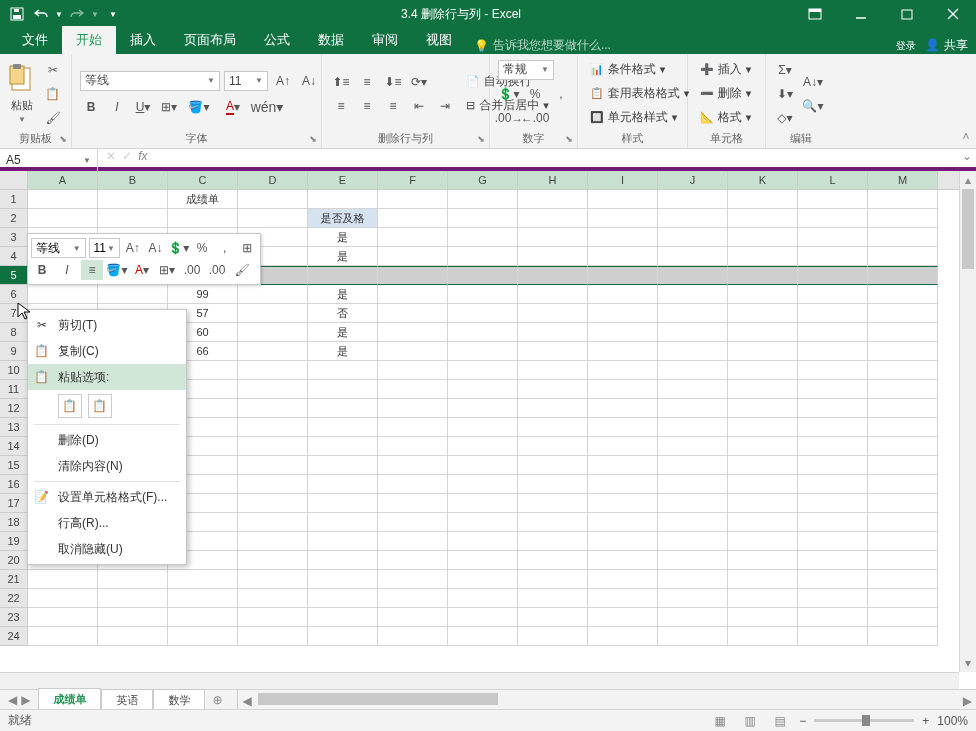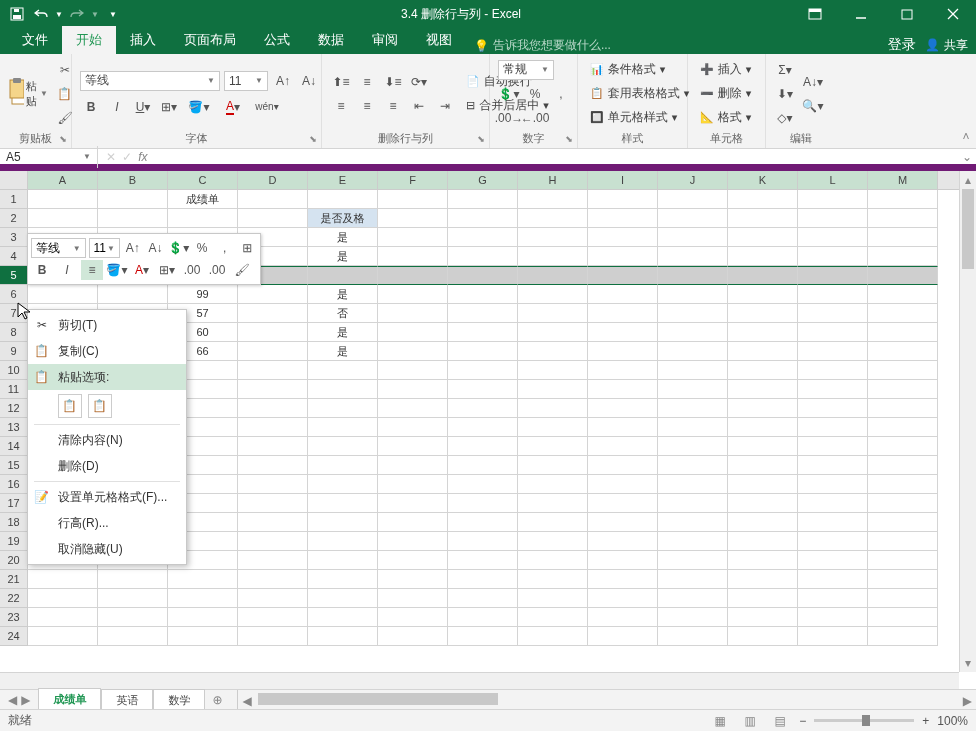--- a/index.html
+++ b/index.html
@@ -13,31 +13,31 @@
 .tabs-bar{height:26px;background:#0f7040;display:flex;align-items:flex-end;padding-left:8px;color:#fff}
 .tab{padding:5px 14px;color:#fff;font-size:13px;cursor:pointer}
 .tab.active{background:#f3f3f3;color:#219754}
 .tabs-right{margin-left:auto;display:flex;align-items:center;padding-right:8px;gap:10px}
 .tell-me{color:#b8d8c8;font-size:12px;padding:0 8px;display:flex;align-items:center;gap:4px}
 .ribbon{height:95px;background:#f3f3f3;border-bottom:1px solid #d4d4d4;display:flex}
 .rgroup{border-right:1px solid #e0e0e0;padding:4px 8px 2px;display:flex;flex-direction:column;position:relative}
 .rgroup-body{flex:1;display:flex;gap:6px}
 .rgroup-label{text-align:center;color:#666;font-size:11px;padding-top:2px}
 .dlaunch{position:absolute;right:2px;bottom:2px;width:12px;height:12px;color:#888;font-size:9px;text-align:center}
-.big-btn{width:40px;display:flex;flex-direction:row;align-items:center;justify-content:center;gap:2px}
+.big-btn{width:40px;display:flex;flex-direction:column;align-items:center;justify-content:center;gap:2px}
 .big-btn .lbl{font-size:11px;color:#444}
 .col{display:flex;flex-direction:column;gap:4px;justify-content:center}
 .row{display:flex;gap:4px;align-items:center}
 .sm{width:22px;height:20px;display:flex;align-items:center;justify-content:center;color:#555}
 .combo{height:20px;border:1px solid #c8c8c8;background:#fff;display:flex;align-items:center;padding:0 4px;font-size:11px;color:#444}
 .combo.font{width:140px}
 .combo.size{width:44px}
 .drop{font-size:8px;color:#777;margin-left:auto}
 .mid-btn{height:20px;display:flex;align-items:center;gap:4px;padding:0 4px;color:#444;font-size:11px;white-space:nowrap}
-.name-fx{height:22px;background:#fff;border-bottom:7px solid #701a75;display:flex;align-items:center}
+.name-fx{height:22px;background:#fff;border-bottom:4px solid #701a75;display:flex;align-items:flex-start}
 .name-box{width:98px;height:22px;border-right:1px solid #d4d4d4;display:flex;align-items:center;padding:0 6px;font-size:11px;color:#333}
 .fx-btns{display:flex;align-items:center;gap:6px;padding:0 8px;color:#888}
 .fx-bar{flex:1;padding:0 6px;font-size:11px;color:#333}
 .grid-area{position:absolute;top:171px;left:0;right:0;bottom:42px;background:#fff}
 .corner{position:absolute;left:0;top:0;width:28px;height:19px;background:#e6e6e6;border-right:1px solid #ccc;border-bottom:1px solid #ccc}
 .col-headers{position:absolute;left:28px;top:0;right:17px;height:19px;display:flex;background:#e6e6e6;border-bottom:1px solid #ccc}
 .ch{width:70px;border-right:1px solid #ccc;text-align:center;color:#444;line-height:19px;font-size:11px}
 .row-headers{position:absolute;left:0;top:19px;width:28px;background:#e6e6e6;border-right:1px solid #ccc}
 .rh{height:19px;border-bottom:1px solid #ccc;text-align:center;color:#444;line-height:19px;font-size:11px}
 .cells{position:absolute;left:28px;top:19px;right:17px;bottom:17px}
@@ -129,21 +129,21 @@
   <div class="tab">文件</div>
   <div class="tab active">开始</div>
   <div class="tab">插入</div>
   <div class="tab">页面布局</div>
   <div class="tab">公式</div>
   <div class="tab">数据</div>
   <div class="tab">审阅</div>
   <div class="tab">视图</div>
   <div class="tell-me">💡 <span>告诉我您想要做什么...</span></div>
   <div class="tabs-right">
-    <span style="color:#fff;font-size:14px">登录</span>
+    <span style="color:#fff;font-size:10px">登录</span>
     <span style="color:#fff;font-size:12px">👤 <span>共享</span></span>
   </div>
 </div>
 
 <div class="ribbon">
   <div class="rgroup" style="width:72px">
     <div class="rgroup-body">
       <div class="big-btn">
         <svg width="28" height="32">
             <rect x="4" y="4" width="18" height="22" fill="#fff" stroke="#b88a3a"></rect>
@@ -182,21 +182,21 @@
         <div class="sm">
               <b>B</b>
             </div>
         <div class="sm">
               <i>I</i>
             </div>
         <div class="sm"><u>U</u>▾</div>
         <div class="sm">⊞▾</div>
         <div class="sm" style="width:30px">🪣▾</div>
         <div class="sm" style="width:30px"><span style="color:#c00;border-bottom:2px solid #c00">A</span>▾</div>
-        <div class="sm" style="width:30px;font-size:10px">wén▾</div>
+        <div class="sm" style="width:30px;font-size:14px">wén▾</div>
       </div>
     </div>
       </div>
     <div class="rgroup-label">字体</div>
     <div class="dlaunch">⬊</div>
   </div>
 
   <div class="rgroup" style="width:168px">
     <div class="rgroup-body">
       <div class="col">
@@ -788,24 +788,24 @@
   <div class="cm-item hl">
       <span class="cm-icon">📋</span>
       <span>粘贴选项:</span>
     </div>
   <div class="cm-paste-row">
     <div class="cm-paste-opt">📋</div>
     <div class="cm-paste-opt">📋</div>
   </div>
   <div class="cm-sep"></div>
   <div class="cm-item">
+      <span>删除(D)</span>
+    </div>
+  <div class="cm-item">
       <span>清除内容(N)</span>
-    </div>
-  <div class="cm-item">
-      <span>删除(D)</span>
     </div>
   <div class="cm-sep"></div>
   <div class="cm-item">
       <span class="cm-icon">📝</span>
       <span>设置单元格格式(F)...</span>
     </div>
   <div class="cm-item">
       <span>行高(R)...</span>
     </div>
   <div class="cm-item">

